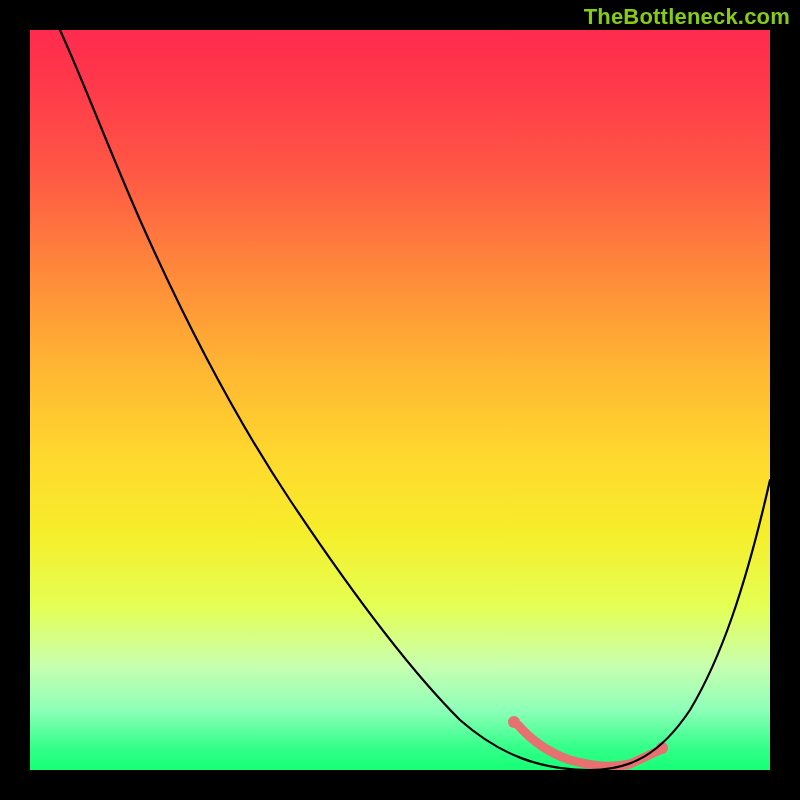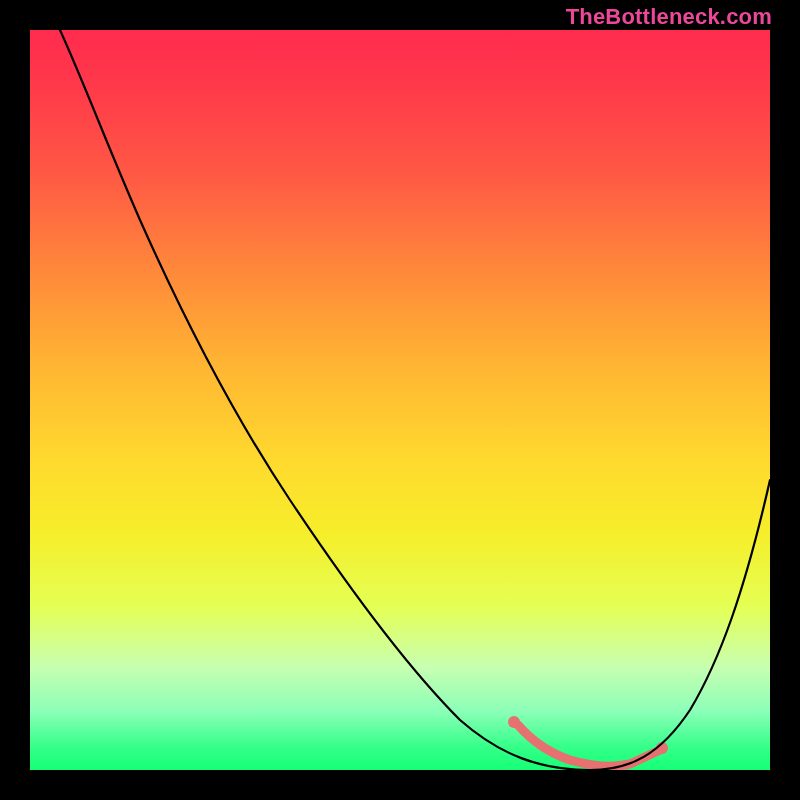--- a/index.html
+++ b/index.html
@@ -6,22 +6,22 @@
   html, body { width: 800px; height: 800px; overflow: hidden; background: #000; }
   .frame {
     position: relative;
     width: 800px;
     height: 800px;
     background: #000;
   }
   .watermark {
     position: absolute;
     top: 4px;
-    right: 28px;
-    color: #ec4899;
+    right: 10px;
+    color: #84cc16;
     font-family: Arial, Helvetica, sans-serif;
     font-size: 22px;
     font-weight: 600;
     letter-spacing: 0.2px;
     user-select: none;
   }
   .plot-area {
     position: absolute;
     left: 30px;
     top: 30px;

